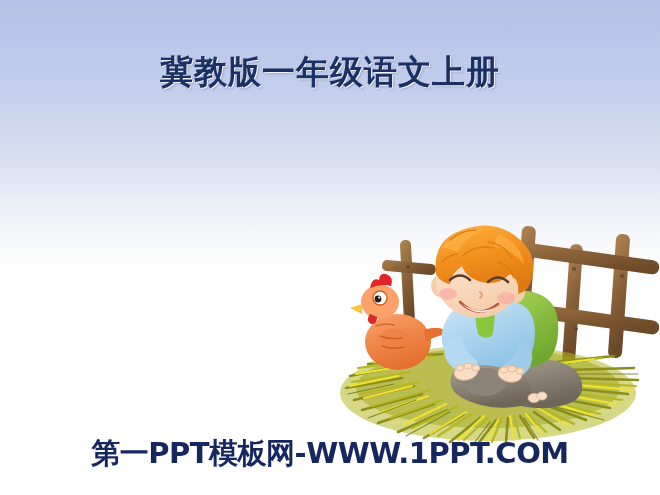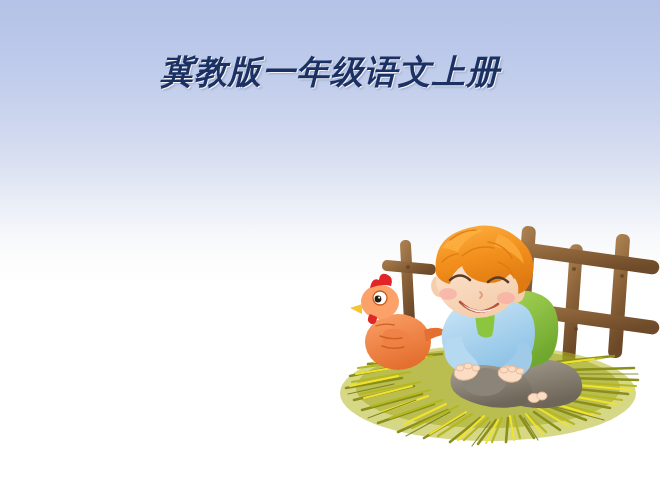--- a/index.html
+++ b/index.html
@@ -18,21 +18,20 @@
     background: linear-gradient(to bottom,
         #b4c2e7 0%,
         #bac7e9 8%,
         #c3cfec 18%,
         #d5dcf0 30%,
         #e8ecf6 40%,
         #f5f7fb 47%,
         #fcfcfd 52%,
         #ffffff 58%,
         #ffffff 100%);
-    font-style: italic;
   }
 
   
   #subtitle {
     position: absolute;
     left: 0;
     top: 50px;
     width: 660px;
     text-align: center;
     font-family: "DejaVu Serif", "Liberation Serif", serif;
@@ -321,14 +320,15 @@
         <ellipse cx="168" cy="80" rx="9" ry="6" fill="#f7a8a0" opacity="0.65"></ellipse>
 
         <path d="M122 84 q18 18 38 2" stroke="#b8553b" stroke-width="2.6" fill="none" stroke-linecap="round"></path>
         <path d="M124 86 q18 16 36 2 q-18 10 -36 -2 z" fill="#ffffff" opacity="0.9"></path>
 
         <path d="M142 74 q4 3 0 6" stroke="#e09f7c" stroke-width="2" fill="none" stroke-linecap="round"></path>
       </g>
     </svg>
   </div>
 
+  <div id="footer">第一PPT模板网-WWW.1PPT.COM</div>
 
 </div>
 
 </body></html>

